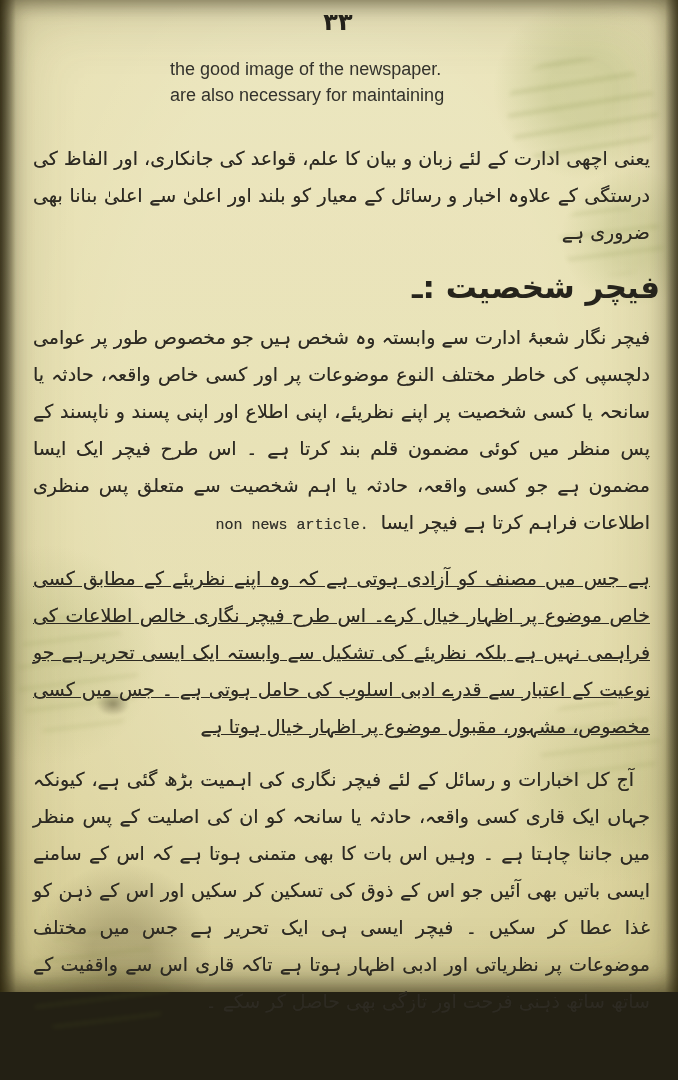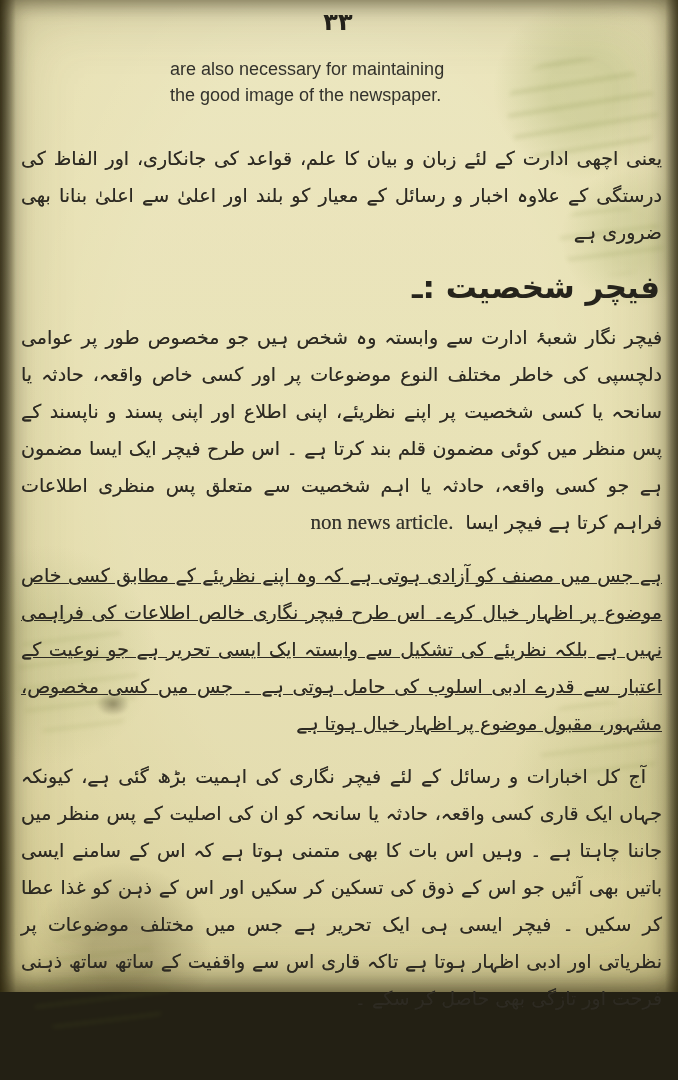--- a/index.html
+++ b/index.html
@@ -72,21 +72,21 @@
     color:#33322c;
     direction:ltr;
     text-align:left;
   }
   .urdu{
     direction:rtl;
     unicode-bidi:embed;
     text-align:justify;
     font-size:19px;
     line-height:37px;
-    margin:0;
+    margin:12px;
     color:#2d2a22;
     text-shadow:0 0 0.4px rgba(45,42,34,0.6);
     padding-left:7px;
   }
   .para-intro{ margin-top:32px; }
   .section-heading{
     direction:rtl;
     text-align:right;
     font-size:31px;
     font-weight:bold;
@@ -94,22 +94,22 @@
     margin:14px 2px 10px 0;
     line-height:44px;
   }
   .para-def{ margin-top:2px; }
   .para-opinion{ margin-top:16px;text-decoration:underline; }
   .para-importance{ margin-top:16px; text-indent:16px; }
   .latin-inline{
     direction:ltr;
     unicode-bidi:embed;
     display:inline-block;
-    font-family:Liberation Serif, serif;
-    font-size:21px;
+    font-family:Liberation Mono, monospace;
+    font-size:15px;
     color:#33322c;
     padding:0 6px;
     vertical-align:baseline;
   }
 </style>
 </head>
 <body>
 
 <div class="scan">
 
@@ -118,22 +118,22 @@
   <div class="bleed b3"></div>
   <div class="bleed b4"></div>
   <div class="bleed b5"></div>
   <div class="smudge"></div>
 
   <div class="content">
 
     <div class="page-number">۳۳</div>
 
     <div class="english-block">
+      <div>the good image of the newspaper.</div>
       <div>are also necessary for maintaining</div>
-      <div>the good image of the newspaper.</div>
     </div>
 
     <p class="urdu para-intro">یعنی اچھی ادارت کے لئے زبان و بیان کا علم، قواعد کی جانکاری، اور الفاظ کی درستگی کے علاوہ اخبار و رسائل کے معیار کو بلند اور اعلیٰ سے اعلیٰ بنانا بھی ضروری ہے</p>
 
     <h2 class="section-heading">فیچر شخصیت :ـ</h2>
 
     <p class="urdu para-def"><span>فیچر نگار شعبۂ ادارت سے وابستہ وہ شخص ہیں جو مخصوص طور پر عوامی دلچسپی کی خاطر مختلف النوع موضوعات پر اور کسی خاص واقعہ، حادثہ یا سانحہ یا کسی شخصیت پر اپنے نظریئے، اپنی اطلاع اور اپنی پسند و ناپسند کے پس منظر میں کوئی مضمون قلم بند کرتا ہے ۔ اس طرح فیچر ایک ایسا مضمون ہے جو کسی واقعہ، حادثہ یا اہم شخصیت سے متعلق پس منظری اطلاعات فراہم کرتا ہے فیچر ایسا</span> <span class="latin-inline">non news article.</span></p>
 
     <p class="urdu para-opinion">ہے جس میں مصنف کو آزادی ہوتی ہے کہ وہ اپنے نظریئے کے مطابق کسی خاص موضوع پر اظہار خیال کرے۔ اس طرح فیچر نگاری خالص اطلاعات کی فراہمی نہیں ہے بلکہ نظریئے کی تشکیل سے وابستہ ایک ایسی تحریر ہے جو نوعیت کے اعتبار سے قدرے ادبی اسلوب کی حامل ہوتی ہے ۔ جس میں کسی مخصوص، مشہور، مقبول موضوع پر اظہار خیال ہوتا ہے</p>
 

